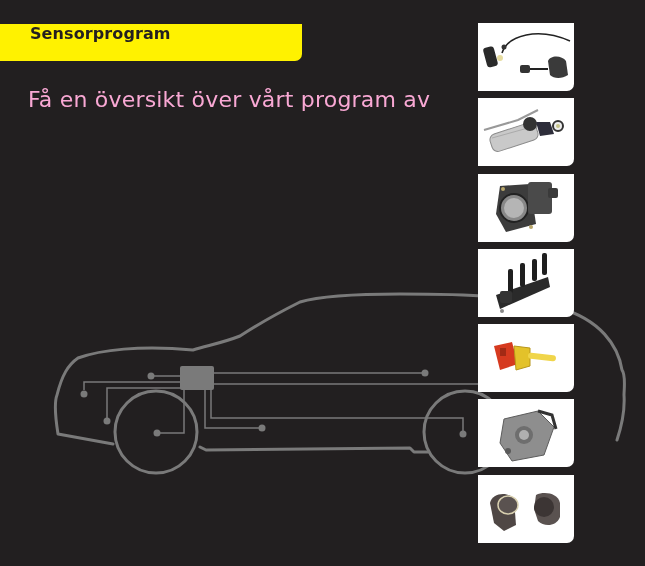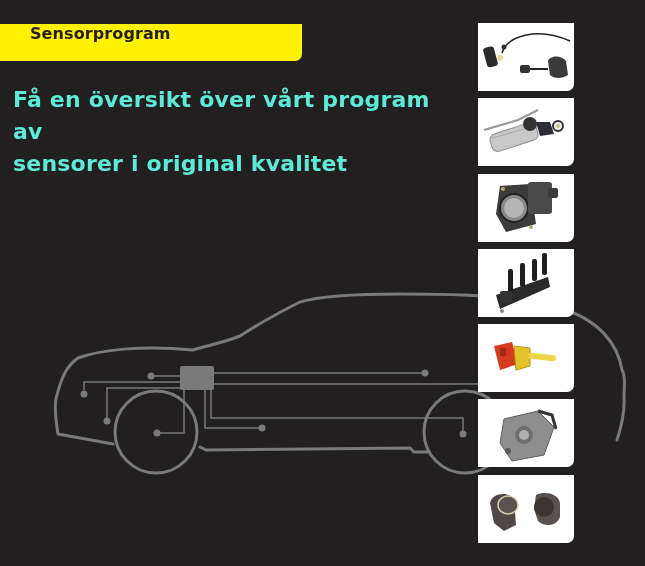--- a/index.html
+++ b/index.html
@@ -18,28 +18,27 @@
     }
     .banner-label {
       margin-left: 30px;
       font-family: "DejaVu Sans", sans-serif;
       font-weight: bold;
       font-size: 16px;
       color: #231f20;
       letter-spacing: 0.1px;
     }
     .headline {
-      position: absolute; left: 13px; top: 84px;
+      position: absolute; left: 28px; top: 84px;
       width: 450px;
-      color: #5eead4;
+      color: #f9a8d4;
       font-family: "DejaVu Sans", sans-serif;
       font-size: 22px;
       line-height: 32px;
       letter-spacing: 0.2px;
-      font-weight: bold;
     }
     .car {
       position: absolute; left: 0; top: 0;
       width: 645px; height: 566px;
     }
     .thumbs {
       position: absolute; left: 478px; top: 23px;
       width: 96px;
     }
     .thumb {
@@ -88,21 +87,20 @@
     <circle cx="463" cy="434" r="3.5"></circle>
   </g>
 </svg>
 
 <div class="banner">
   <span class="banner-label">Sensorprogram</span>
 </div>
 
 <div class="headline">
   <div>Få en översikt över vårt program av</div>
-  <div>sensorer i original kvalitet</div>
 </div>
 
 <div class="thumbs">
 
   <div class="thumb" style="top:0px">
     <svg width="96" height="68">
       <path d="M24,30 C30,12 60,4 92,18" fill="none" stroke="#222" stroke-width="1.6"></path>
       <rect x="7" y="24" width="11" height="20" rx="3" fill="#2a2a2a" transform="rotate(-15 12 34)"></rect>
       <circle cx="22" cy="35" r="3" fill="#e6dca0"></circle>
       <circle cx="26" cy="24" r="2.5" fill="#333"></circle>

